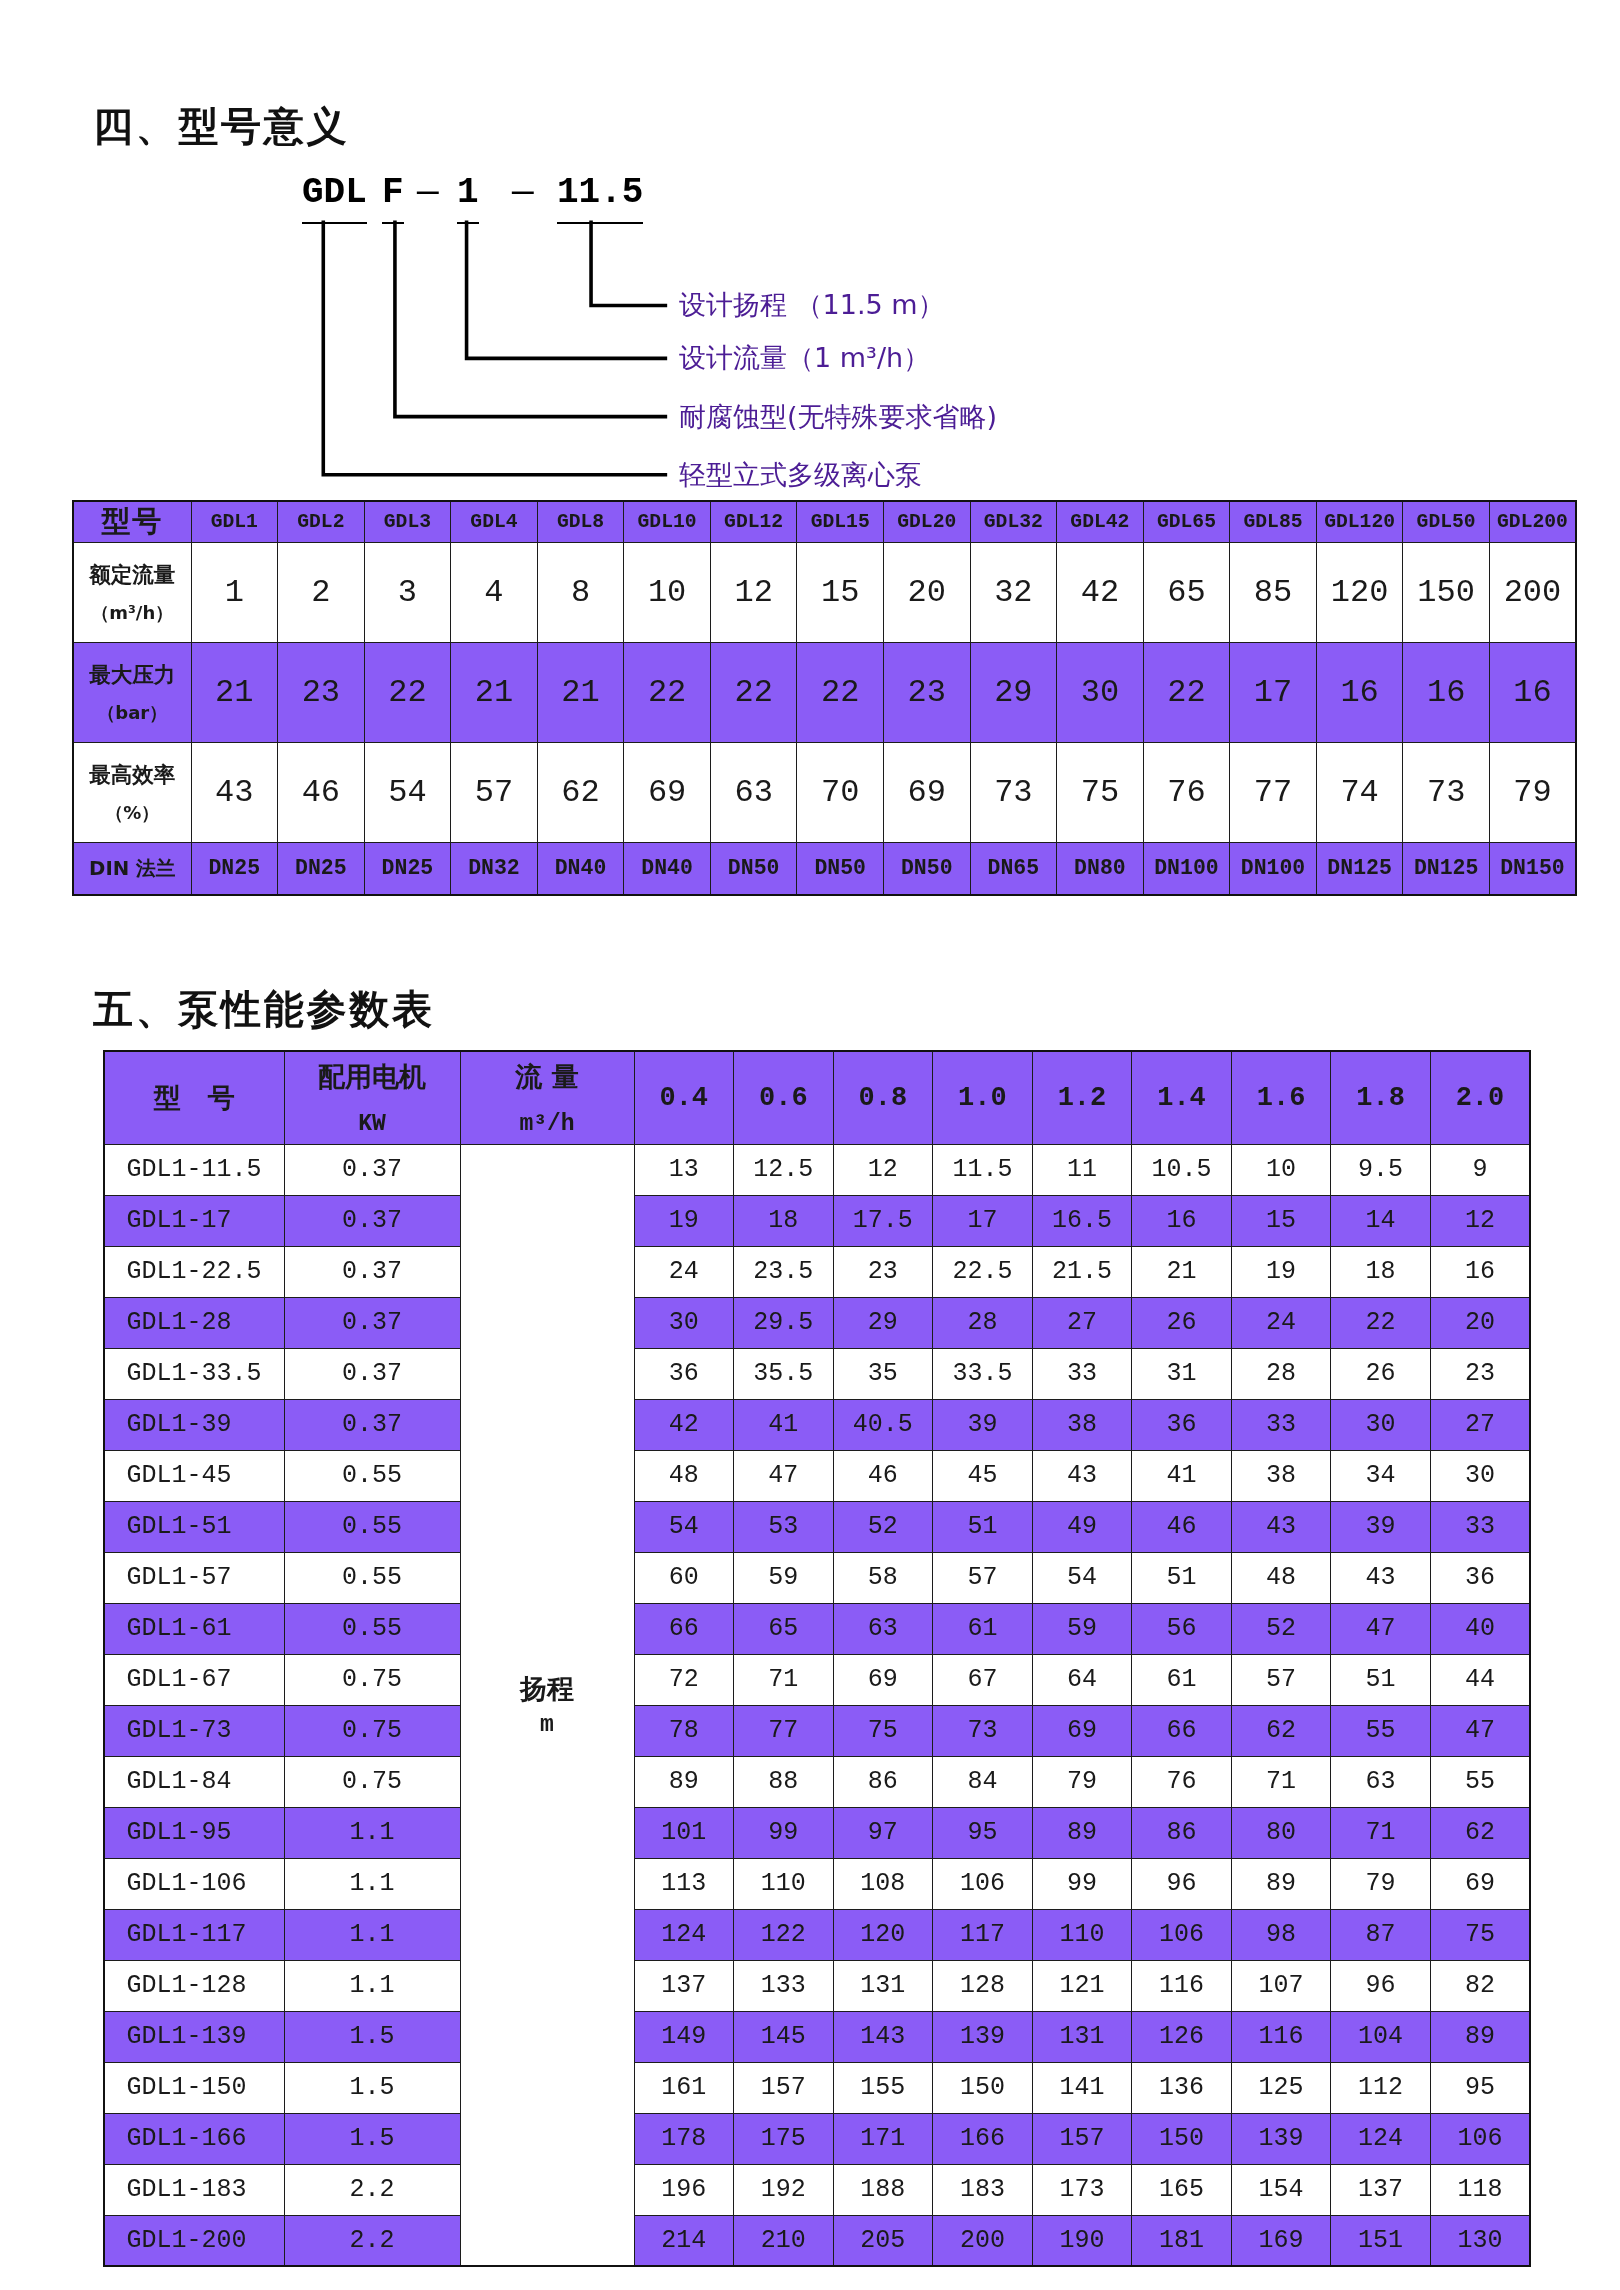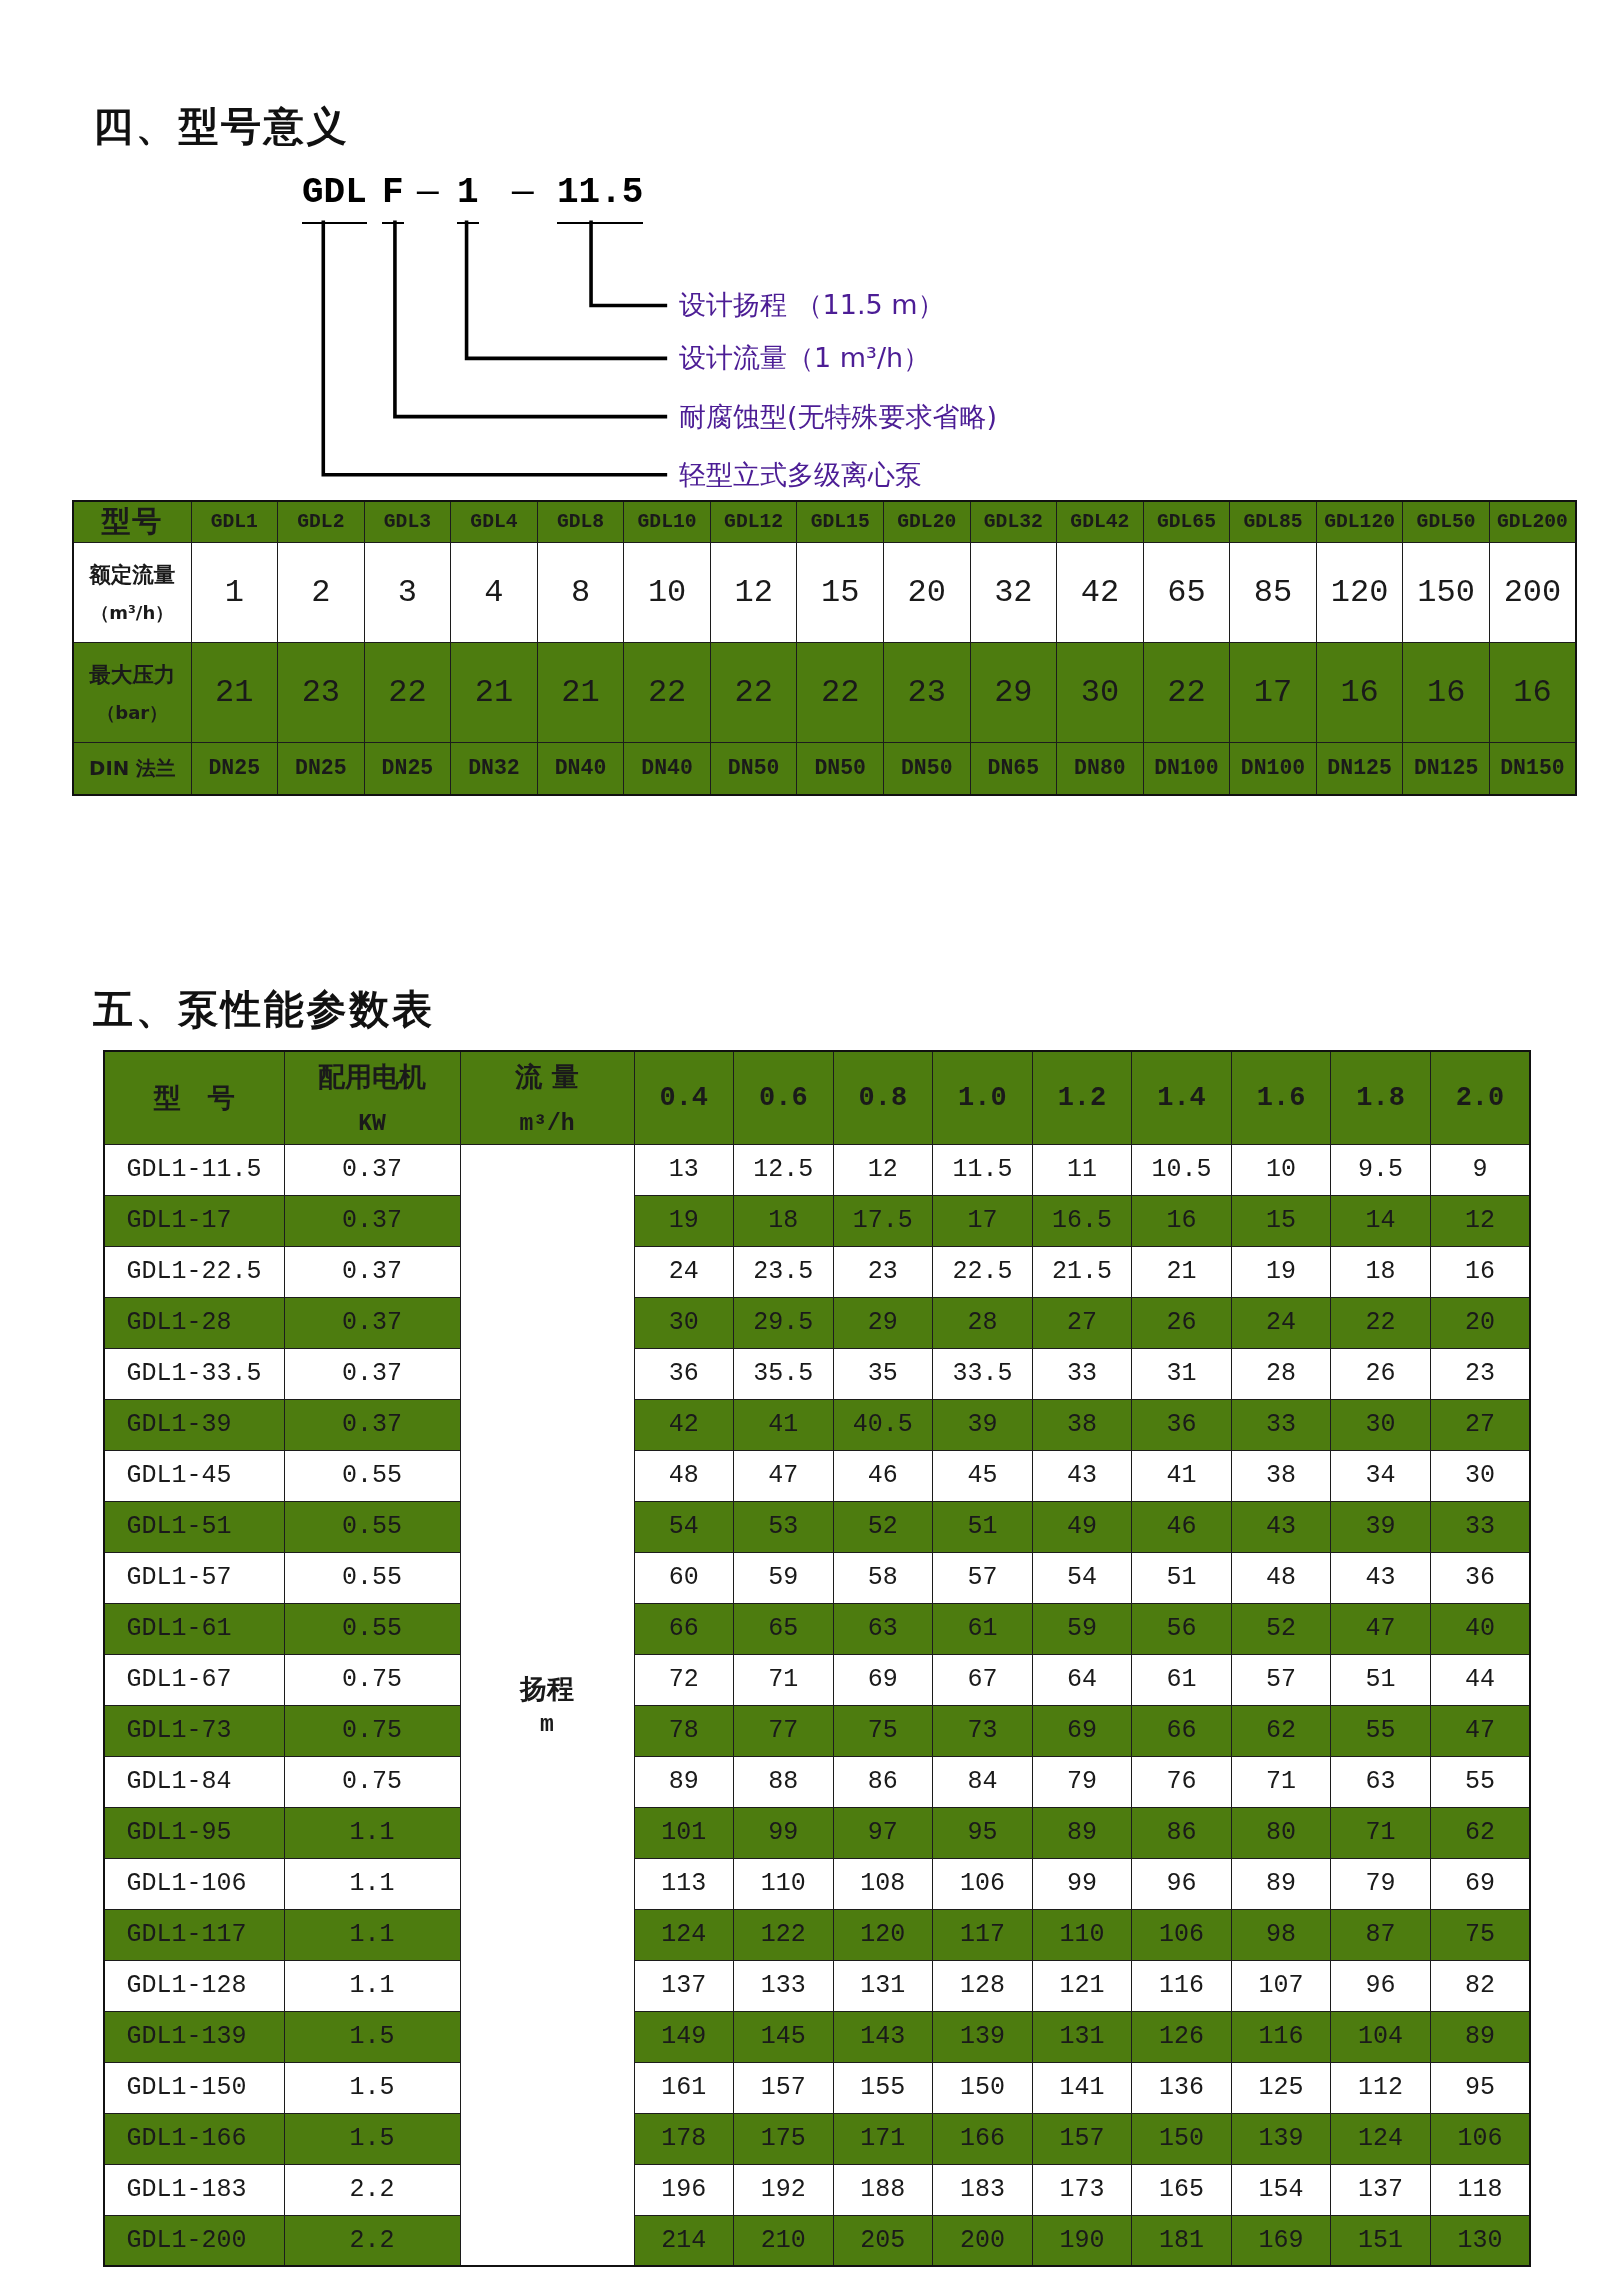--- a/index.html
+++ b/index.html
@@ -19,21 +19,21 @@
   .code-part.u { border-bottom:2.7px solid #000; padding-bottom:9px;font-weight:bold; }
   .diagram-svg { position:absolute; left:0; top:0; pointer-events:none; }
   .dlabel {
     position:absolute; left:679px; font-size:27px; line-height:36px; color:#4c1d95;
     white-space:nowrap;
   }
   
   table { position:absolute; border-collapse:collapse; table-layout:fixed; background:#fff; }
   td { border:1.8px solid #1c1c1c; text-align:center; vertical-align:middle; padding:0; }
   #t1, #t2 { border:2.7px solid #111; }
-  .peach { background:#4d7c0f; }
+  .peach { background:#8b5cf6; }
   .white { background:#ffffff;margin-top:8px; }
   .num  { font-family:"Liberation Mono","DejaVu Sans Mono",monospace; }
 
   
   #t1 { left:72px; top:500px; width:1505px; }
   #t1 tr.hrow { height:41px; }
   #t1 tr.vrow { height:100px; }
   #t1 tr.dinrow { height:52px; }
   .t1-corner { font-size:29px; font-weight:bold; letter-spacing:1.8px; }
   .t1-model { font-size:19.7px; font-weight:bold;text-align:center; }
@@ -159,20 +159,42 @@
           <td class="t1-val num">22</td>
           <td class="t1-val num">23</td>
           <td class="t1-val num">29</td>
           <td class="t1-val num">30</td>
           <td class="t1-val num">22</td>
           <td class="t1-val num">17</td>
           <td class="t1-val num">16</td>
           <td class="t1-val num">16</td>
           <td class="t1-val num">16</td>
         </tr>
+      <tr class="vrow white" id="t1-row-2">
+        <td class="t1-rl">
+          <div class="l1">最高效率</div>
+          <div class="l2">（%）</div>
+        </td>
+      <td class="t1-val num">43</td>
+          <td class="t1-val num">46</td>
+          <td class="t1-val num">54</td>
+          <td class="t1-val num">57</td>
+          <td class="t1-val num">62</td>
+          <td class="t1-val num">69</td>
+          <td class="t1-val num">63</td>
+          <td class="t1-val num">70</td>
+          <td class="t1-val num">69</td>
+          <td class="t1-val num">73</td>
+          <td class="t1-val num">75</td>
+          <td class="t1-val num">76</td>
+          <td class="t1-val num">77</td>
+          <td class="t1-val num">74</td>
+          <td class="t1-val num">73</td>
+          <td class="t1-val num">79</td>
+        </tr>
       <tr class="dinrow peach" id="t1-row-3">
         <td class="t1-din-label">DIN 法兰</td>
       <td class="t1-din num">DN25</td>
           <td class="t1-din num">DN25</td>
           <td class="t1-din num">DN25</td>
           <td class="t1-din num">DN32</td>
           <td class="t1-din num">DN40</td>
           <td class="t1-din num">DN40</td>
           <td class="t1-din num">DN50</td>
           <td class="t1-din num">DN50</td>

